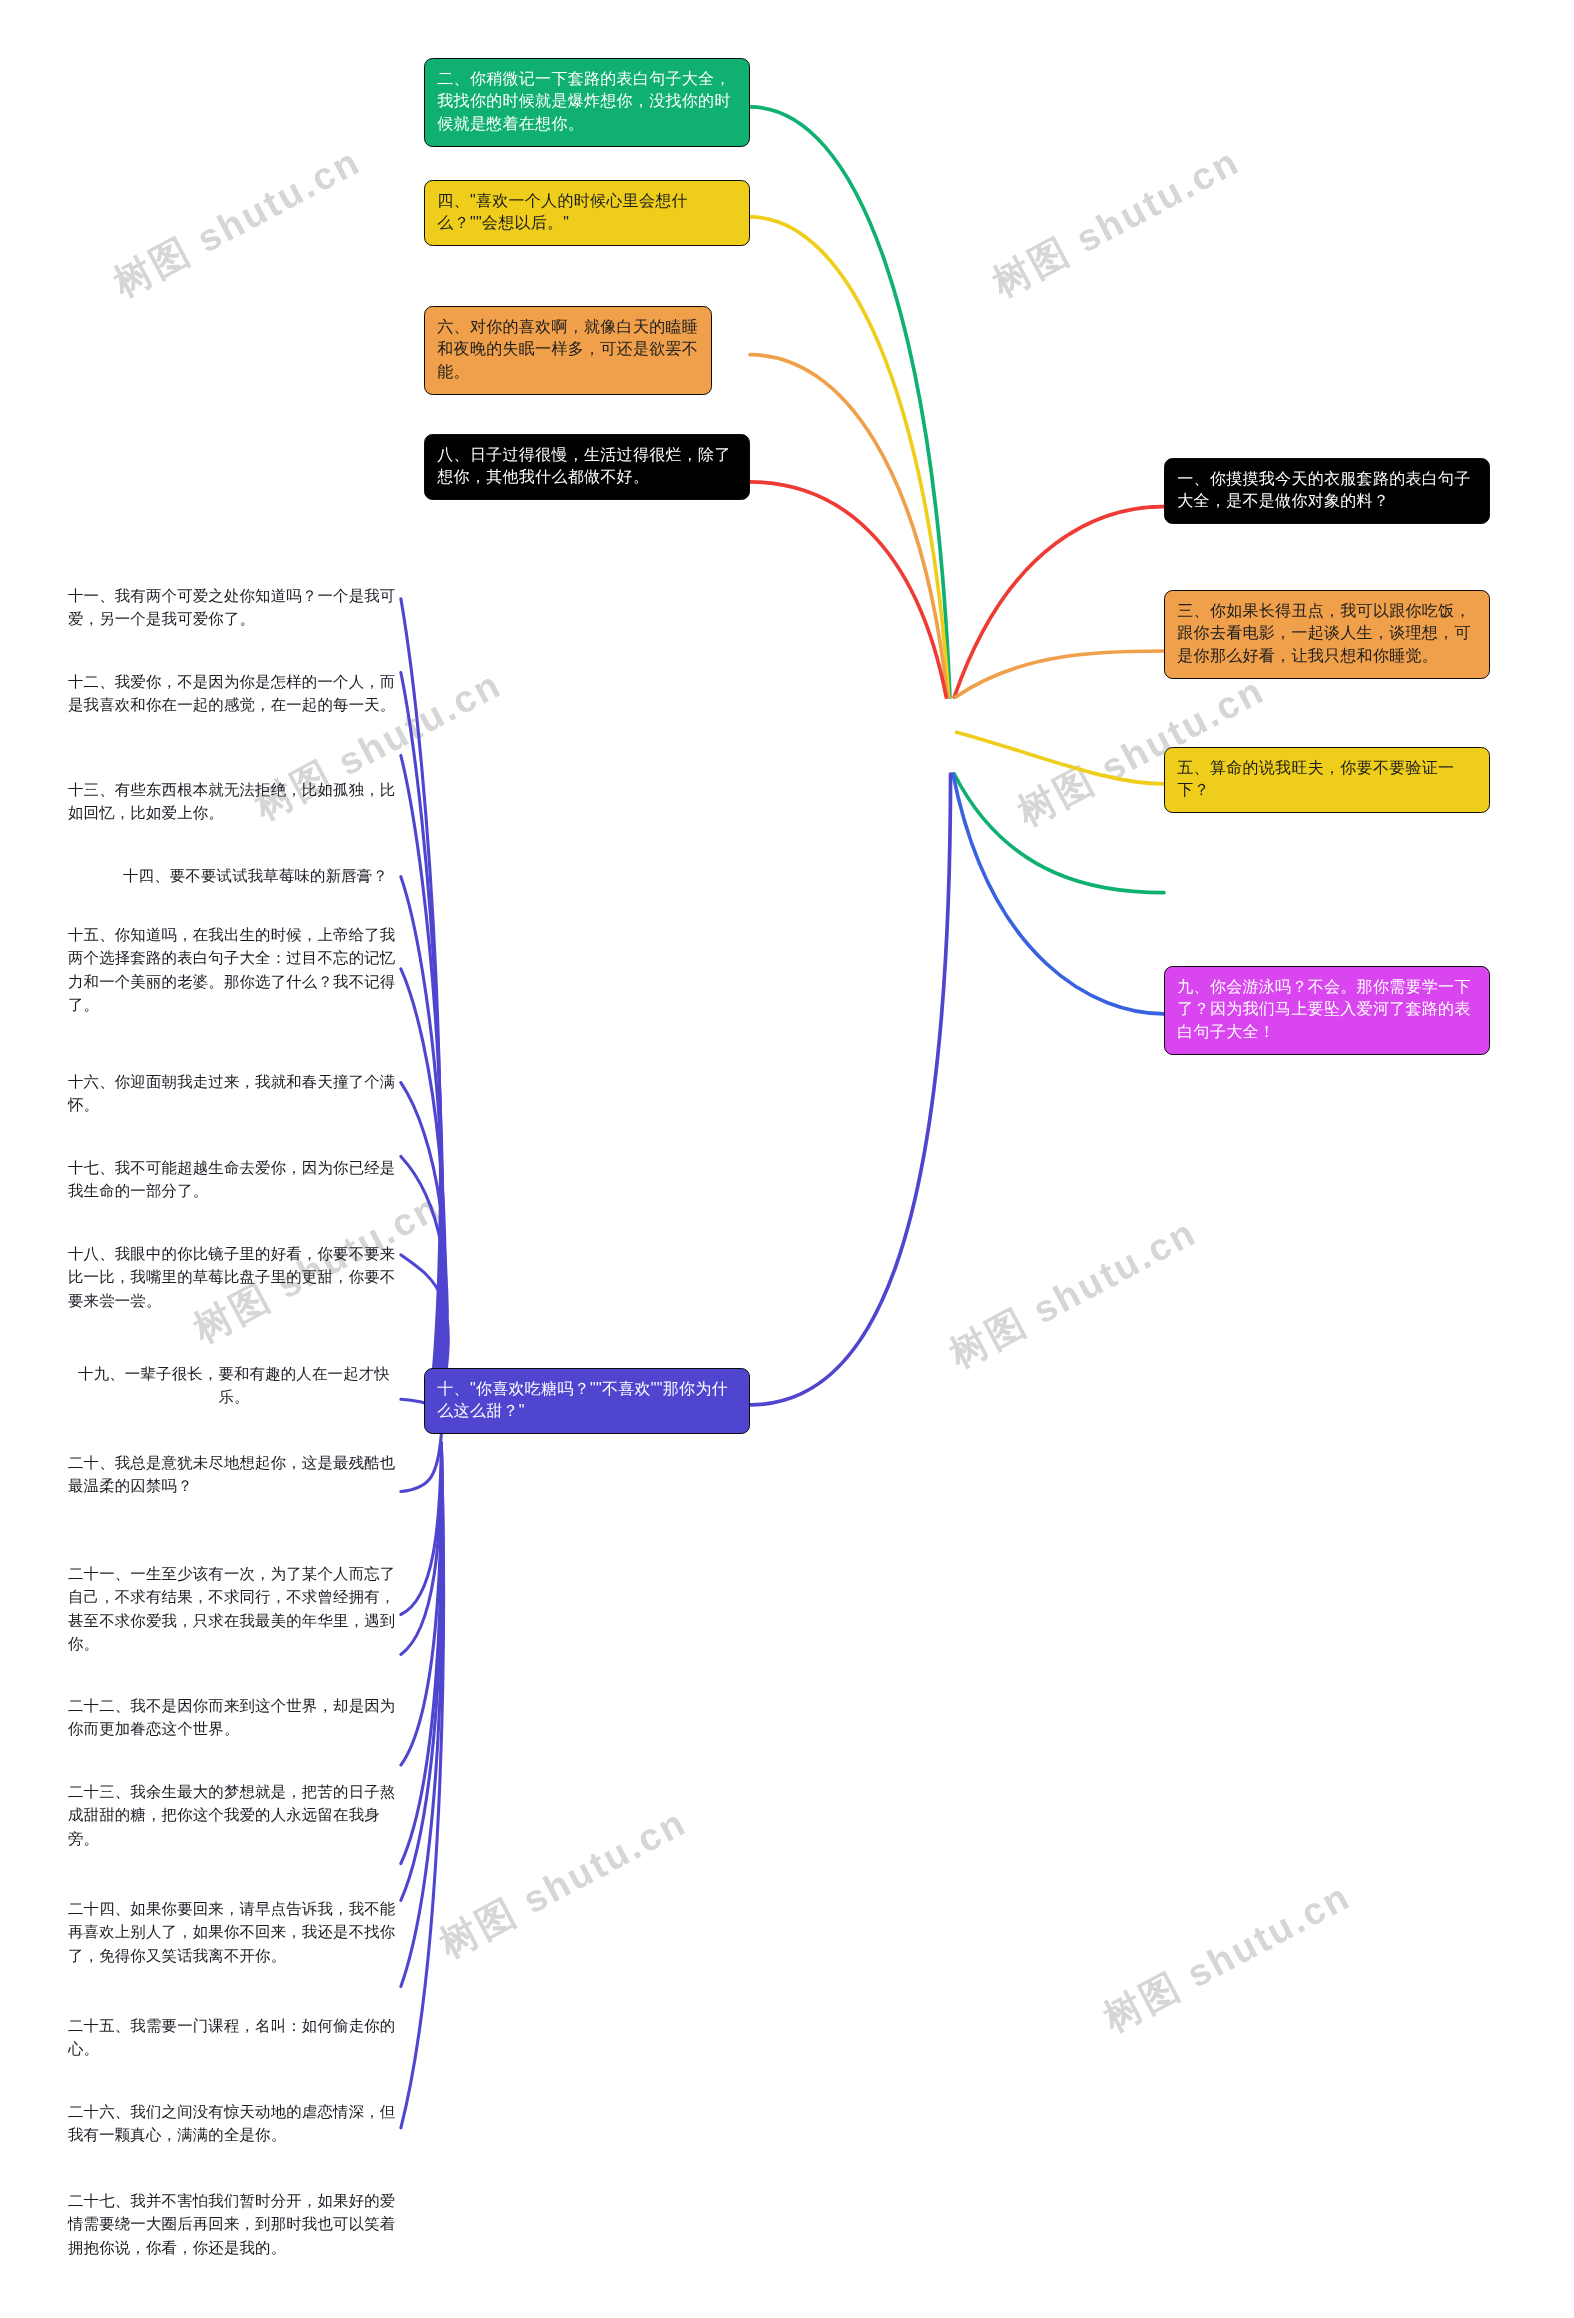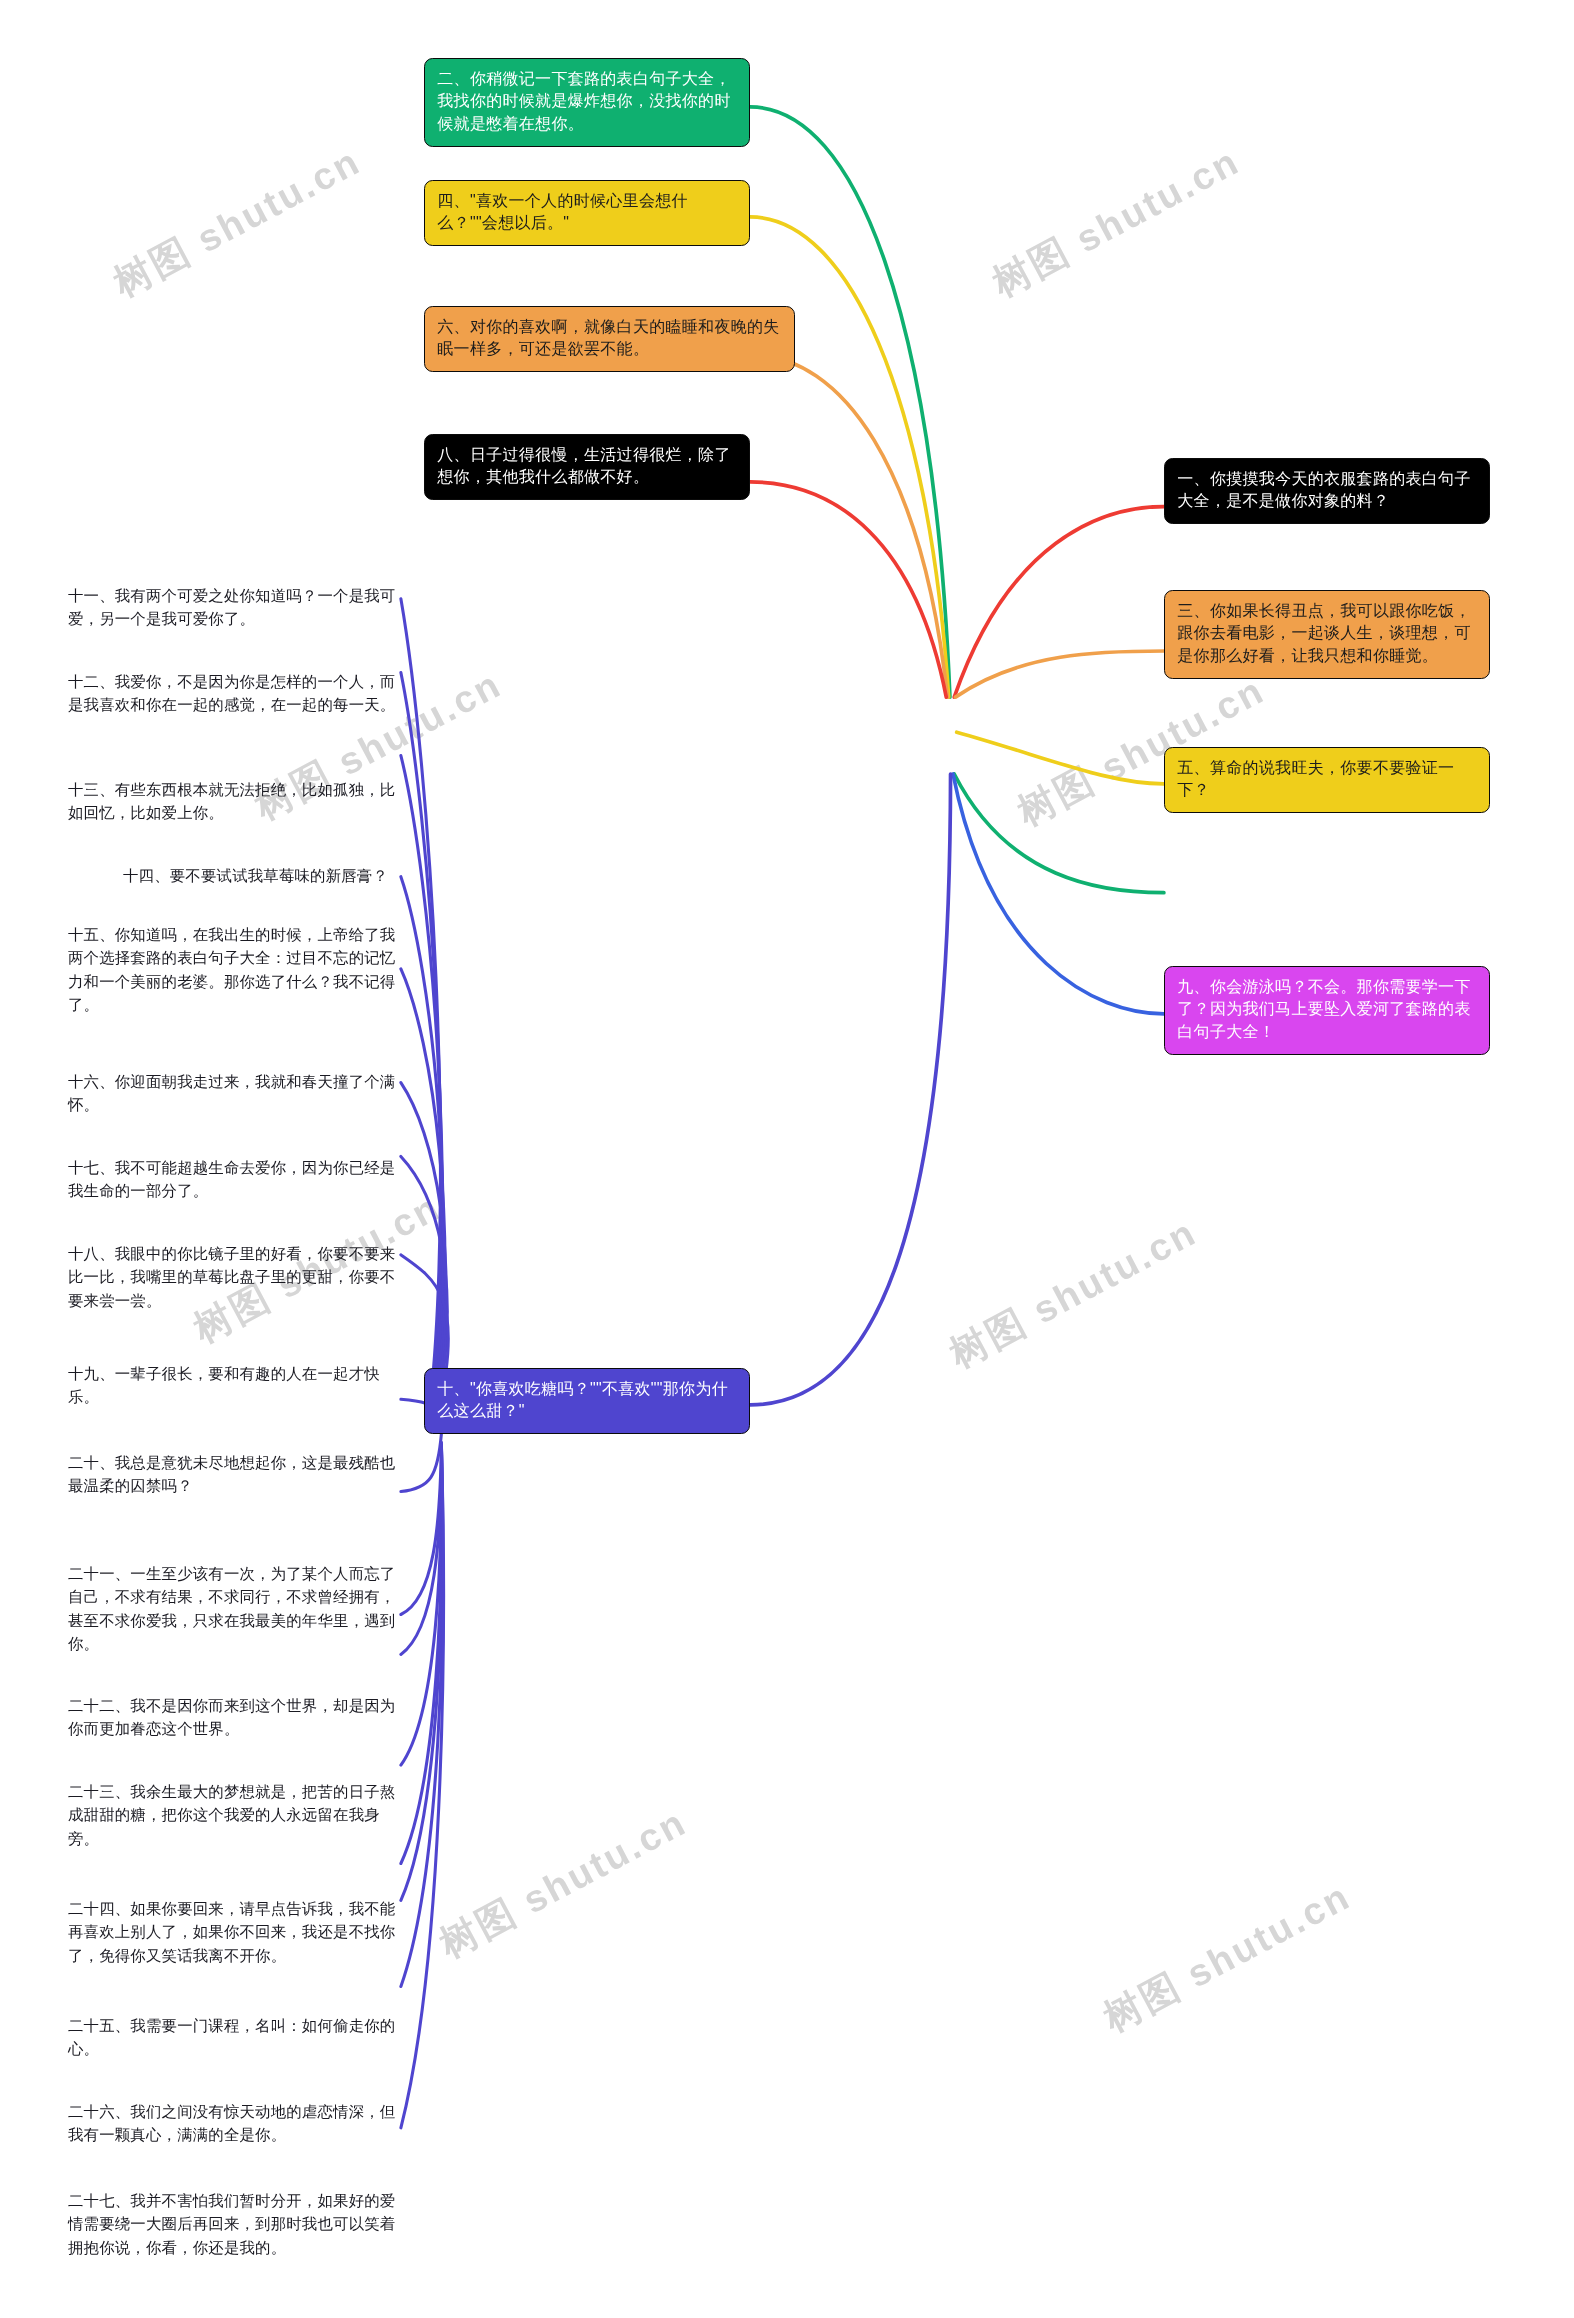--- a/index.html
+++ b/index.html
@@ -129,21 +129,21 @@
       <path stroke="#4F45CF" stroke-width="5" d="M652 3460 C 718 3200 728 2700 718 2358"></path>
     </g>
   </svg>
 
   <div class="node c-green" style="left:424px;top:58px;width:326px;">
     <span class="txt">二、你稍微记一下套路的表白句子大全，我找你的时候就是爆炸想你，没找你的时候就是憋着在想你。</span>
   </div>
   <div class="node c-yellow" style="left:424px;top:180px;width:326px;">
     <span class="txt">四、"喜欢一个人的时候心里会想什么？""会想以后。"</span>
   </div>
-  <div class="node c-orange" style="left:424px;top:306px;width:371px;">
+  <div class="node c-orange" style="left:424px;top:306px;width:288px;">
     <span class="txt">六、对你的喜欢啊，就像白天的瞌睡和夜晚的失眠一样多，可还是欲罢不能。</span>
   </div>
   <div class="node c-red" style="left:424px;top:434px;width:326px;">
     <span class="txt">八、日子过得很慢，生活过得很烂，除了想你，其他我什么都做不好。</span>
   </div>
 
 
   <div class="node c-red" style="left:1164px;top:458px;width:326px;">
     <span class="txt">一、你摸摸我今天的衣服套路的表白句子大全，是不是做你对象的料？</span>
   </div>
@@ -178,21 +178,21 @@
   </div>
   <div class="leaf" style="left:68px;top:1070px;width:332px;">
     <span>十六、你迎面朝我走过来，我就和春天撞了个满怀。</span>
   </div>
   <div class="leaf" style="left:68px;top:1156px;width:332px;">
     <span>十七、我不可能超越生命去爱你，因为你已经是我生命的一部分了。</span>
   </div>
   <div class="leaf" style="left:68px;top:1242px;width:332px;">
     <span>十八、我眼中的你比镜子里的好看，你要不要来比一比，我嘴里的草莓比盘子里的更甜，你要不要来尝一尝。</span>
   </div>
-  <div class="leaf" style="left:68px;top:1362px;width:332px;">
+  <div class="leaf" style="left:68px;top:1362px;width:332px;text-align:center;">
     <span>十九、一辈子很长，要和有趣的人在一起才快乐。</span>
   </div>
   <div class="leaf" style="left:68px;top:1451px;width:332px;">
     <span>二十、我总是意犹未尽地想起你，这是最残酷也最温柔的囚禁吗？</span>
   </div>
   <div class="leaf" style="left:68px;top:1562px;width:332px;">
     <span>二十一、一生至少该有一次，为了某个人而忘了自己，不求有结果，不求同行，不求曾经拥有，甚至不求你爱我，只求在我最美的年华里，遇到你。</span>
   </div>
   <div class="leaf" style="left:68px;top:1694px;width:332px;">
     <span>二十二、我不是因你而来到这个世界，却是因为你而更加眷恋这个世界。</span>

